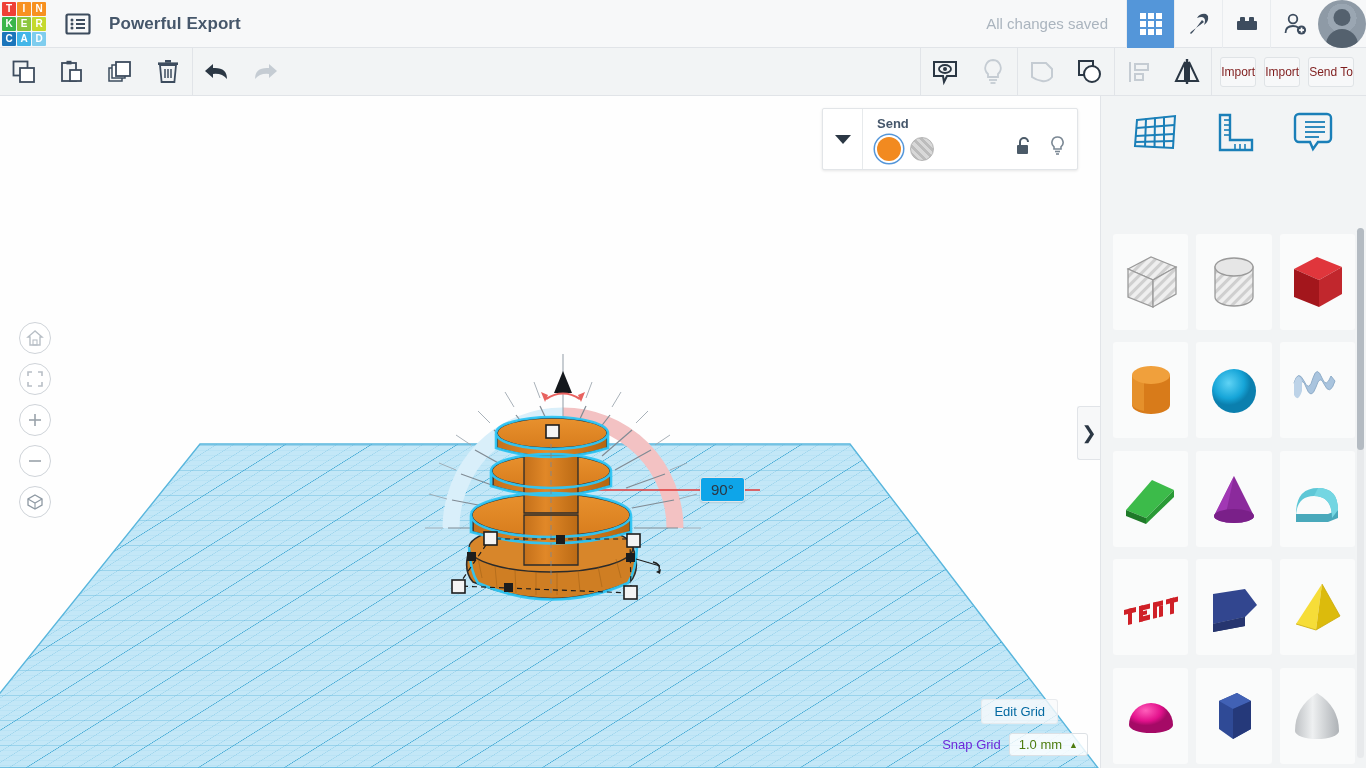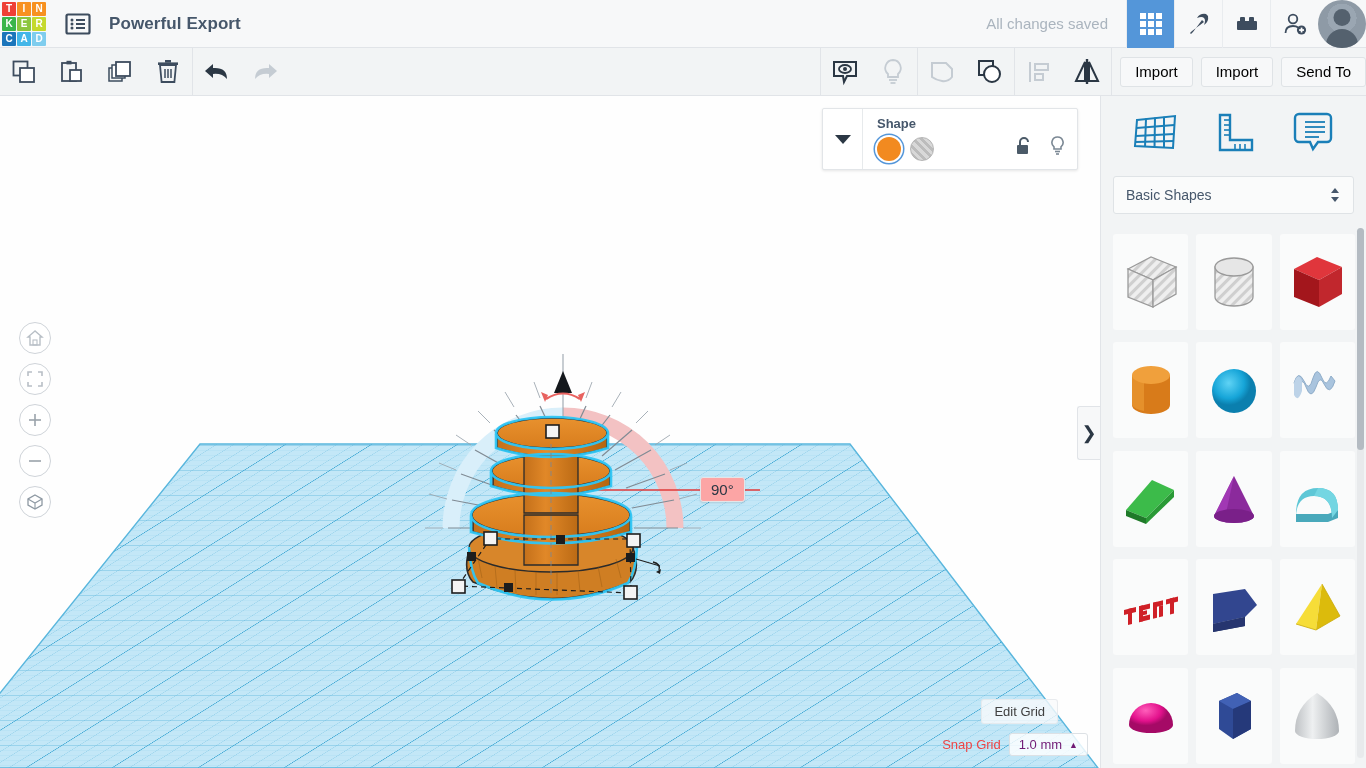--- a/index.html
+++ b/index.html
@@ -70,27 +70,27 @@
     display: flex; align-items: center;
   }
   .tb-group { display: flex; align-items: center; height: 48px; }
   .tb-btn {
     width: 48px; height: 48px; display: flex; align-items: center; justify-content: center;
     cursor: pointer;
   }
   .tb-sep { width: 1px; height: 48px; background: #e1e4e8; }
   .tb-spacer { flex: 1; }
   .txt-btn {
-    height: 30px; padding: 0 14px; margin-left: 8px;
+    height: 30px; padding: 0 0; margin-left: 8px;
     background: #f7f8f9; border: 1px solid #dfe3e6; border-radius: 3px;
-    font-size: 15px; color: #000000; cursor: pointer;
+    font-size: 12px; color: #7f1d1d; cursor: pointer;
     display: flex; align-items: center; justify-content: center;
     font-family: "Liberation Sans", sans-serif;
   }
-  .txt-btn:last-child { margin-right: 0; }
+  .txt-btn:last-child { margin-right: 12px; }
 
   
   #canvas {
     position: absolute; top: 96px; left: 0; width: 1100px; height: 672px;
     background: #fefefe; overflow: hidden;
   }
   #workplane { position: absolute; inset: 0; }
 
   
   #viewcube { position: absolute; left: 22px; top: 18px; width: 80px; height: 80px; }
@@ -137,39 +137,39 @@
   .swatch { width: 24px; height: 24px; border-radius: 50%; cursor: pointer; }
   .swatch.solid { background: #f28a20; box-shadow: 0 0 0 2px #fff, 0 0 0 3.5px #5496d9; }
   .swatch.hole {
     background: repeating-linear-gradient(45deg,#d8d8d8 0 3px,#bcbcbc 3px 6px);
     border: 1px solid #b5b5b5;
   }
   #shape-icons { position: absolute; right: 12px; bottom: 9px; display: flex; gap: 18px; align-items: center; }
   .sp-icon { cursor: pointer; }
   #angle-tip {
     position: absolute; left: 700px; top: 381px;
-    background: #fca5a5; border: 1px solid #e3e6e9; border-radius: 3px;
+    background: #0ea5e9; border: 1px solid #e3e6e9; border-radius: 3px;
     padding: 3px 10px; font-size: 15px; color: #2b3744;
     box-shadow: 0 1px 2px rgba(0,0,0,.12);
   }
 
   
   #edit-grid {
     position: absolute; right: 42px; bottom: 44px;
-    padding: 4px 12px; font-size: 13px; color: #404040;
+    padding: 4px 12px; font-size: 13px; color: #0369a1;
     background: rgba(249,250,251,.80); border: 1px solid rgba(225,228,232,.7); border-radius: 3px;
     cursor: pointer;
   }
   #snap-row {
     position: absolute; right: 12px; bottom: 12px;
     display: flex; align-items: center; gap: 8px;
   }
-  #snap-label { font-size: 13px; color: #ef4444; }
+  #snap-label { font-size: 13px; color: #6d28d9; }
   #snap-select {
-    padding: 3px 9px; font-size: 13px; color: #701a75;
+    padding: 3px 9px; font-size: 13px; color: #4d7c0f;
     background: rgba(255,255,255,.82); border: 1px solid #dde1e5; border-radius: 3px;
     display: flex; align-items: center; gap: 7px; cursor: pointer;
   }
 
   
   #panel-tab {
     position: absolute; left: 1077px; top: 406px; width: 23px; height: 54px;
     background: #f7f8f9; border: 1px solid #e1e4e8; border-right: none;
     border-radius: 3px 0 0 3px;
     display: flex; align-items: center; justify-content: center;
@@ -582,21 +582,21 @@
     </div>
   </div>
 
   <div id="shape-panel">
     <div id="shape-collapse">
       <svg width="18" height="12" viewBox="0 0 18 12">
         <path d="M1 2 L9 11 L17 2 z" fill="#2b3744"></path>
       </svg>
     </div>
     <div id="shape-body">
-      <div id="shape-title">Shape</div>
+      <div id="shape-title">Send</div>
       <div id="shape-swatches">
         <div class="swatch solid"></div>
         <div class="swatch hole"></div>
       </div>
       <div id="shape-icons">
         <span class="sp-icon">
           <svg width="16" height="20" viewBox="0 0 16 20">
             <path d="M4 9 V6 a4 4 0 0 1 8 0" fill="none" stroke="#4b5a68" stroke-width="2"></path>
             <rect x="1" y="9" width="11" height="9" rx="1" fill="#4b5a68"></rect>
           </svg>
@@ -649,27 +649,20 @@
           <g stroke="#1a7fb8" stroke-width="1.8">
             <line x1="16" y1="12" x2="36" y2="12"></line>
               <line x1="16" y1="17" x2="36" y2="17"></line>
             <line x1="16" y1="22" x2="36" y2="22"></line>
               <line x1="16" y1="27" x2="30" y2="27"></line>
           </g>
         </svg>
       </div>
     </div>
 
-    <div id="rp-select">
-      <span id="rp-select-label">Basic Shapes</span>
-      <svg width="12" height="18" viewBox="0 0 12 18">
-        <path d="M6 2 L10 7 H2 z" fill="#46576b"></path>
-          <path d="M6 16 L10 11 H2 z" fill="#46576b"></path>
-      </svg>
-    </div>
 
     <div id="shape-grid">
 
       <div class="shape-cell">
         <svg width="70" height="70" viewBox="0 0 70 70">
           <defs>
               <pattern id="hatch1" width="7" height="7" patternUnits="userSpaceOnUse" patternTransform="rotate(45)">
             <rect width="3.4" height="7" fill="#cfcfcf"></rect>
                 <rect x="3.4" width="3.6" height="7" fill="#efefef"></rect>
               </pattern>

